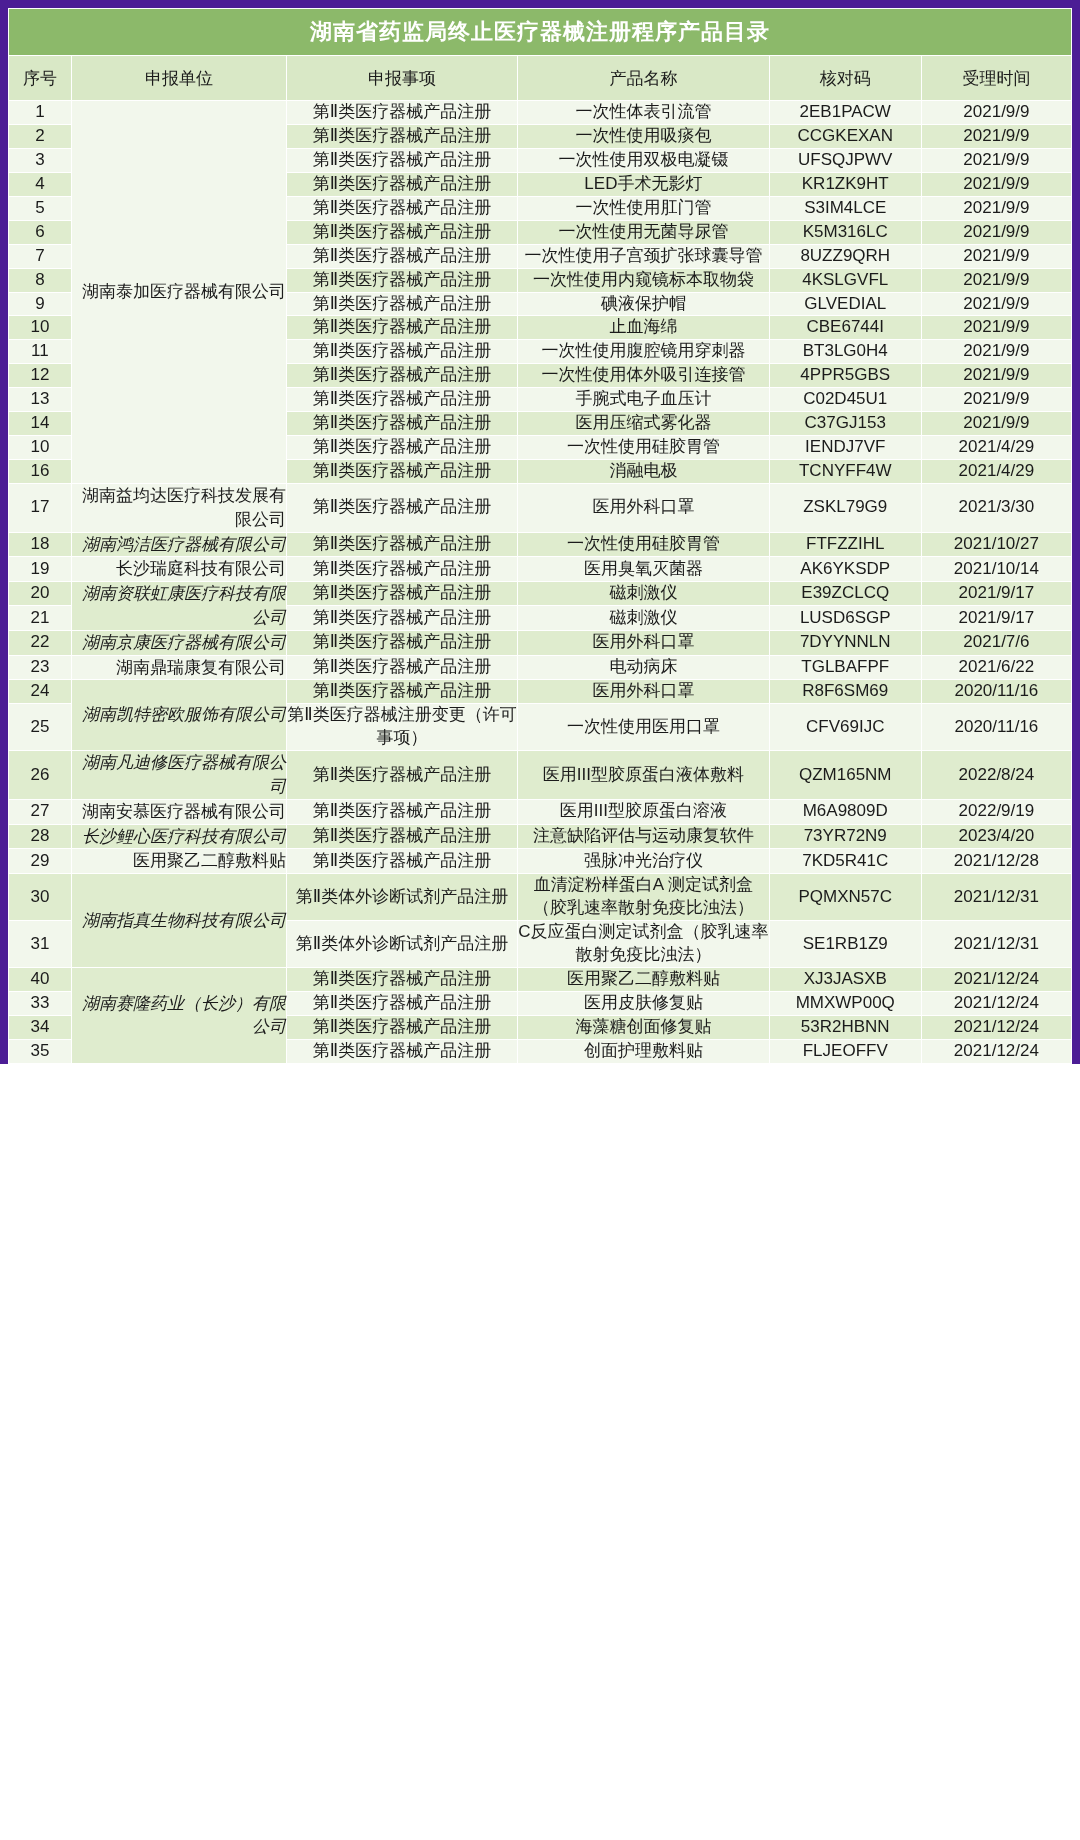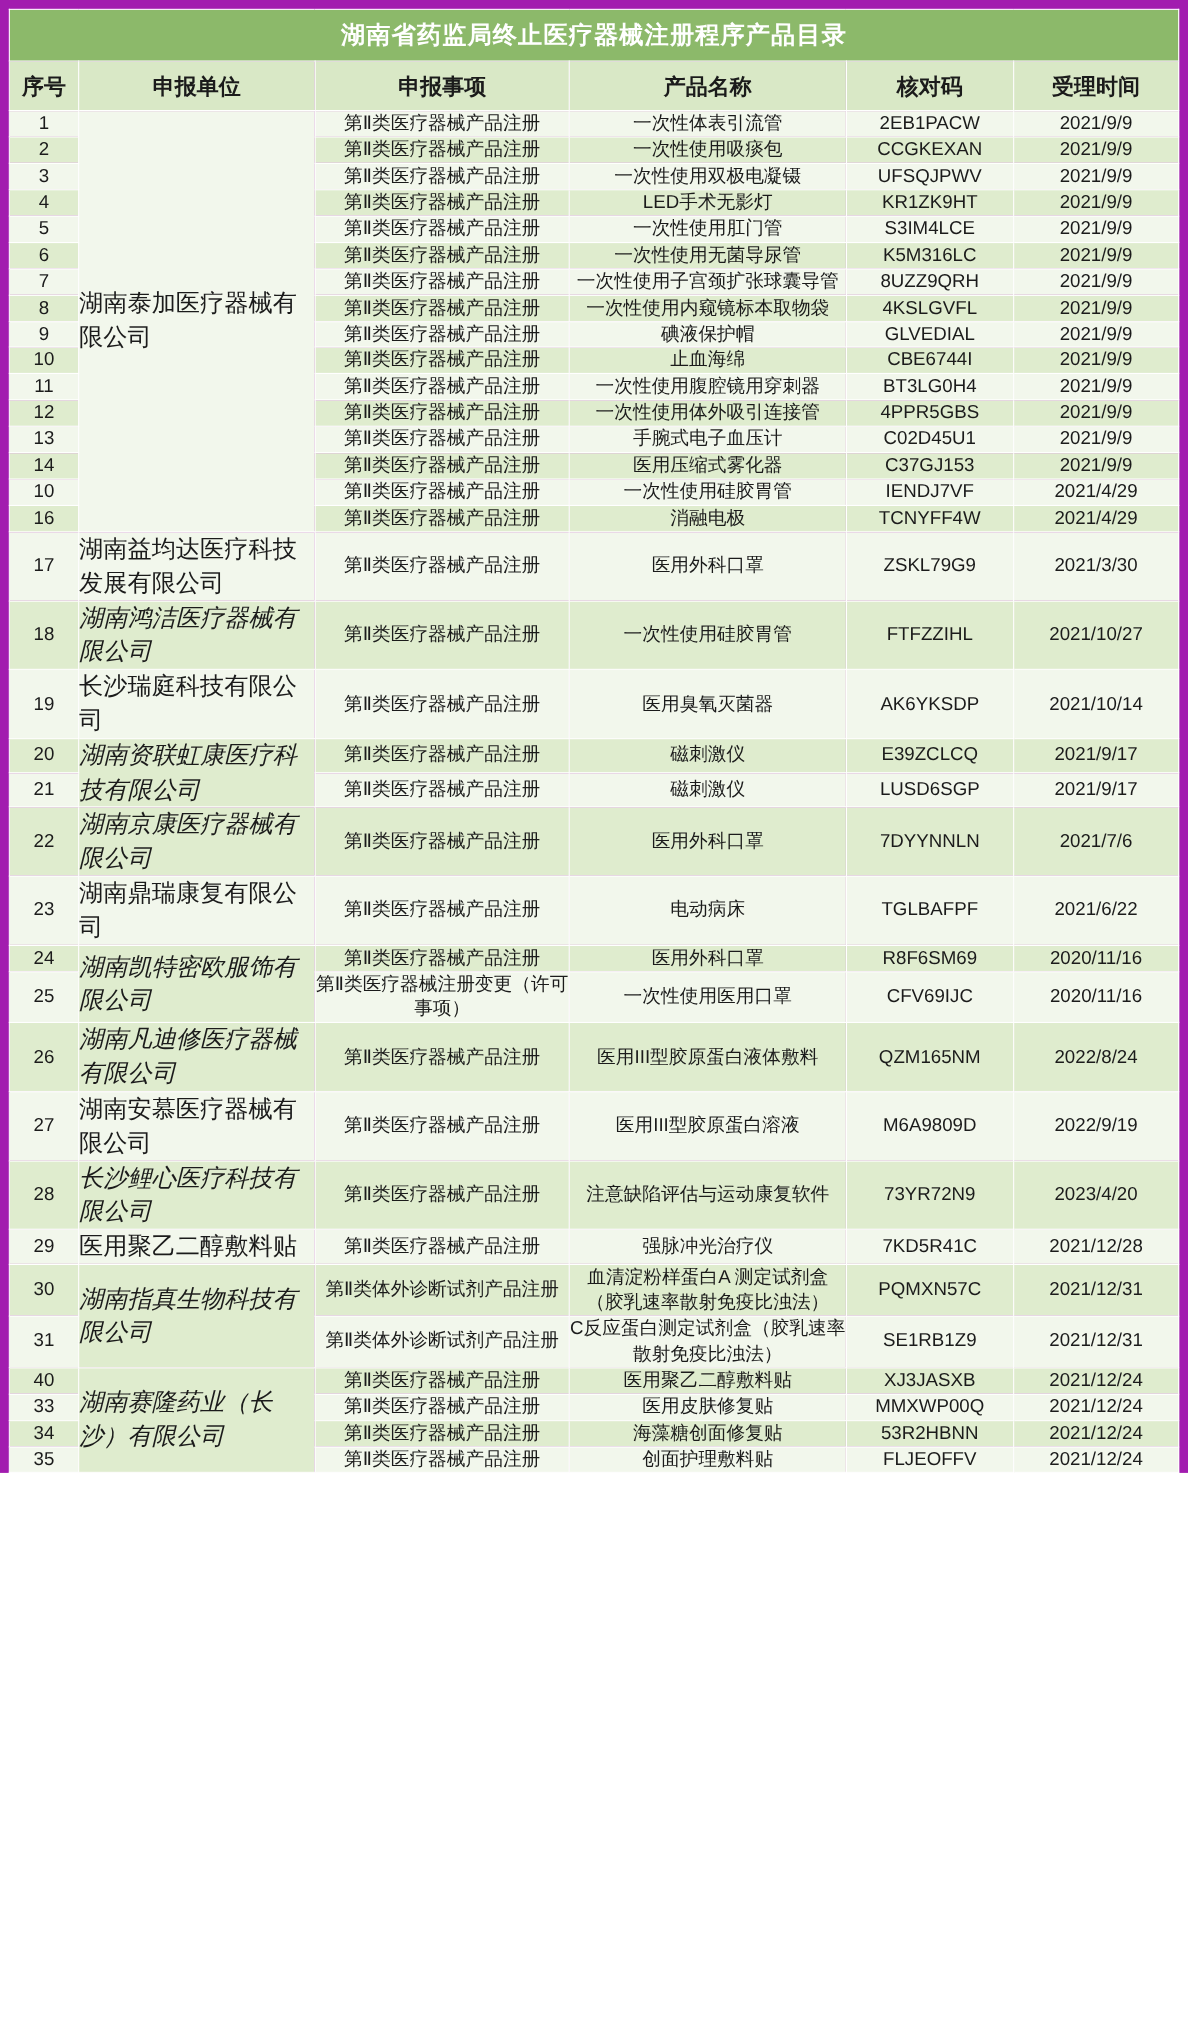--- a/index.html
+++ b/index.html
@@ -8,21 +8,21 @@
     background: #ffffff;
   }
   body {
     width: 1080px;
     font-family: "Liberation Sans", "DejaVu Sans", sans-serif;
   }
   .page {
     width: 1080px;
     box-sizing: border-box;
     padding: 8px 8px 0 8px;
-    background: #a21caf;
+    background: #4c1d95;
   }
   table.catalog {
     width: 1064px;
     border-collapse: collapse;
     table-layout: fixed;
   }
   table.catalog td, table.catalog th {
     border: 1px solid #ffffff;
     padding: 0;
   }
@@ -31,38 +31,38 @@
     color: #ffffff;
     font-size: 22px;
     font-weight: bold;
     text-align: center;
     height: 46px;
     letter-spacing: 1px;
   }
   .hdr {
     background: #d9e8c6;
     color: #1b1b1b;
-    font-size: 20px;
-    font-weight: bold;
+    font-size: 17px;
+    font-weight: normal;
     height: 44px;
   }
   td.cell {
     font-size: 17px;
     color: #1b1b1b;
     text-align: center;
     vertical-align: middle;
     line-height: 1.35;
     padding: 5px 4px;
   }
   tr.row-a td.cell { background: #f2f7ec; }
   tr.row-b td.cell { background: #dfecce; }
   td.unit-cell {
-    font-size: 22px;
+    font-size: 17px;
     color: #1b1b1b;
-    text-align: left;
+    text-align: right;
     vertical-align: middle;
     line-height: 1.4;
     padding: 5px 6px;
   }
   td.u-a { background: #f2f7ec; }
   td.u-b { background: #dfecce; font-style: italic; }
   .col-no     { width: 62px; }
   .col-unit   { width: 212px; }
   .col-matter { width: 228px; }
   .col-name   { width: 248px; }

